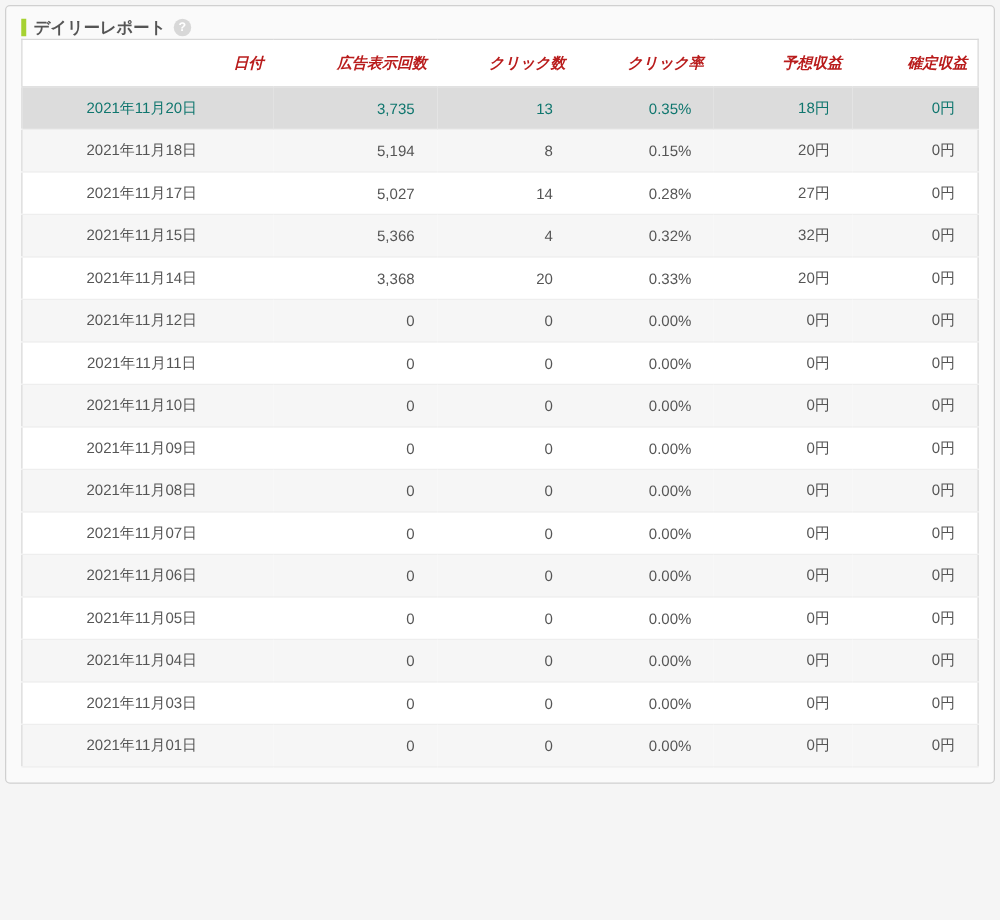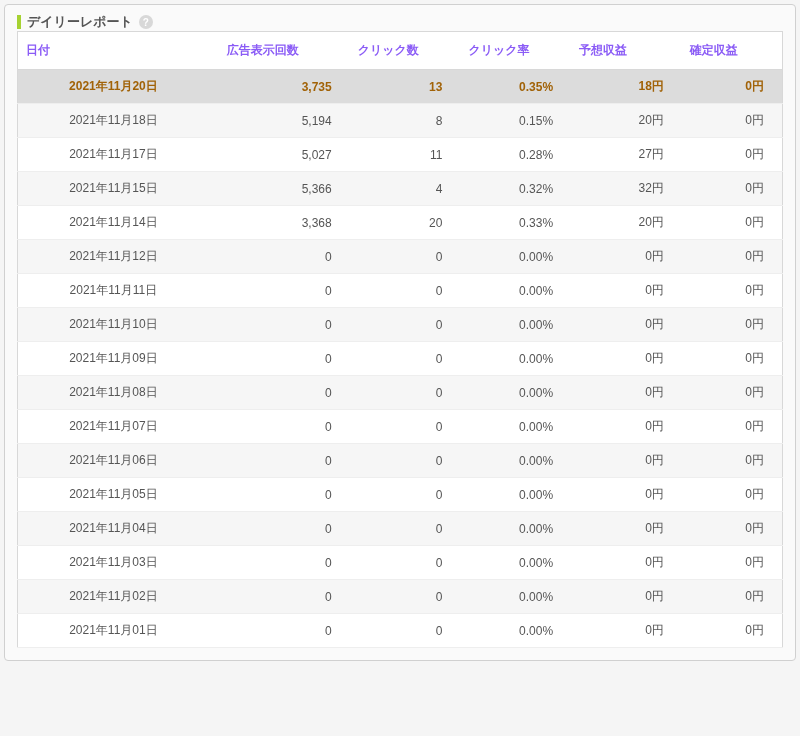--- a/index.html
+++ b/index.html
@@ -46,36 +46,37 @@
 }
 table {
   width: 100%;
   border-collapse: collapse;
   font-size: 12px;
   background: #fff;
   border: 1px solid #d8d8d8;
 }
 thead th {
   background: #fff;
-  color: #8b5cf6;
+  color: #b91c1c;
   font-weight: bold;
   padding: 10px 8px;
   border-bottom: 1px solid #d8d8d8;
-  text-align: left;
+  text-align: right;
+  font-style: italic;
 }
 tbody td {
   padding: 8px 18px 8px 8px;
   border-bottom: 1px solid #eee;
   color: #555;
   text-align: right;
 }
 tbody td:first-child { text-align: center; }
 tbody tr:nth-child(even) { background: #f6f6f6; }
 tbody tr.pending { background: #dcdcdc; }
-tbody tr.pending td { color: #a16207; font-weight: bold; }
+tbody tr.pending td { color: #0f766e; }
 tbody tr.pending:nth-child(2) { background: #e4e4e4; }
 thead th:nth-child(1), tbody td:nth-child(1) { width: 200px; }
 thead th:nth-child(2), tbody td:nth-child(2) { width: 130px; }
 thead th:nth-child(3), tbody td:nth-child(3) { width: 110px; }
 thead th:nth-child(4), tbody td:nth-child(4) { width: 110px; }
 thead th:nth-child(5), tbody td:nth-child(5) { width: 110px; }
 thead th:nth-child(6), tbody td:nth-child(6) { width: 100px; }
 </style>
 </head>
 <body>
@@ -111,21 +112,21 @@
           <td>2021年11月18日</td>
           <td>5,194</td>
           <td>8</td>
           <td>0.15%</td>
           <td>20円</td>
           <td>0円</td>
         </tr>
         <tr>
           <td>2021年11月17日</td>
           <td>5,027</td>
-          <td>11</td>
+          <td>14</td>
           <td>0.28%</td>
           <td>27円</td>
           <td>0円</td>
         </tr>
         <tr>
           <td>2021年11月15日</td>
           <td>5,366</td>
           <td>4</td>
           <td>0.32%</td>
           <td>32円</td>
@@ -213,28 +214,20 @@
         </tr>
         <tr>
           <td>2021年11月03日</td>
           <td>0</td>
           <td>0</td>
           <td>0.00%</td>
           <td>0円</td>
           <td>0円</td>
         </tr>
         <tr>
-          <td>2021年11月02日</td>
-          <td>0</td>
-          <td>0</td>
-          <td>0.00%</td>
-          <td>0円</td>
-          <td>0円</td>
-        </tr>
-        <tr>
           <td>2021年11月01日</td>
           <td>0</td>
           <td>0</td>
           <td>0.00%</td>
           <td>0円</td>
           <td>0円</td>
         </tr>
       </tbody>
   </table>
 

